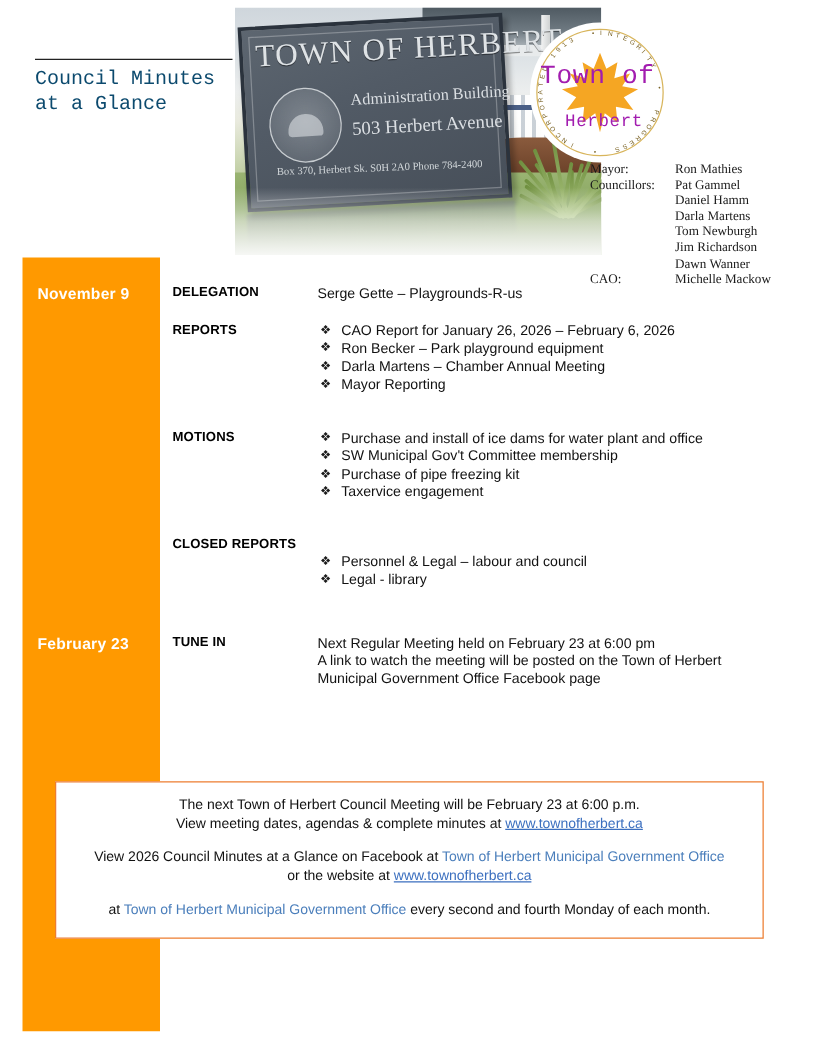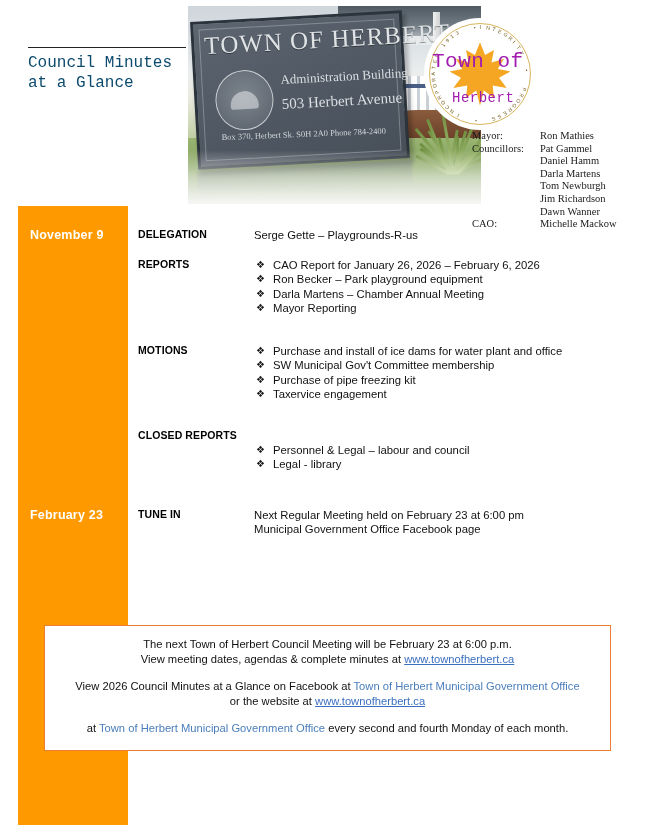--- a/index.html
+++ b/index.html
@@ -510,20 +510,21 @@
       <li><span class="bul">❖</span><span>Personnel &amp; Legal – labour and council</span></li>
       <li><span class="bul">❖</span><span>Legal - library</span></li>
     </ul>
   </div>
 </div>
 
 <div class="section" id="sec-tunein">
   <div class="sec-label">TUNE IN</div>
   <div class="sec-body">
     <span class="lead">Next Regular Meeting held on February 23 at 6:00 pm</span>
+    <span class="lead">A link to watch the meeting will be posted on the Town of Herbert</span>
     <span class="lead">Municipal Government Office Facebook page</span>
   </div>
 </div>
 
 <div id="footer-box">
   <div class="p pad1">The next Town of Herbert Council Meeting will be February 23 at 6:00 p.m.</div>
   <div class="p"><span>View meeting dates, agendas &amp; complete minutes at </span><a class="lnk-u" href="#">www.townofherbert.ca</a></div>
   <div class="gap"></div>
   <div class="p"><span>View 2026 Council Minutes at a Glance on Facebook at </span><a class="lnk" href="#">Town of Herbert Municipal Government Office</a></div>
   <div class="p"><span>or the website at </span><a class="lnk-u" href="#">www.townofherbert.ca</a></div>

